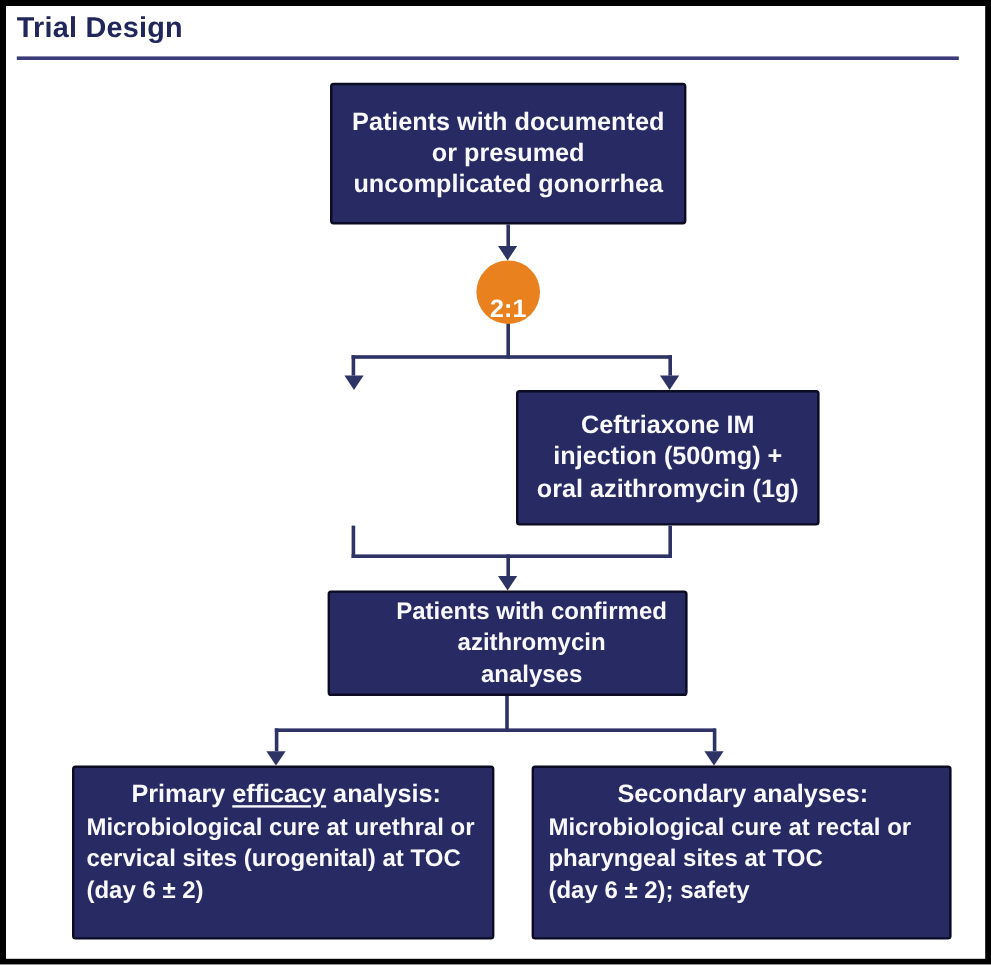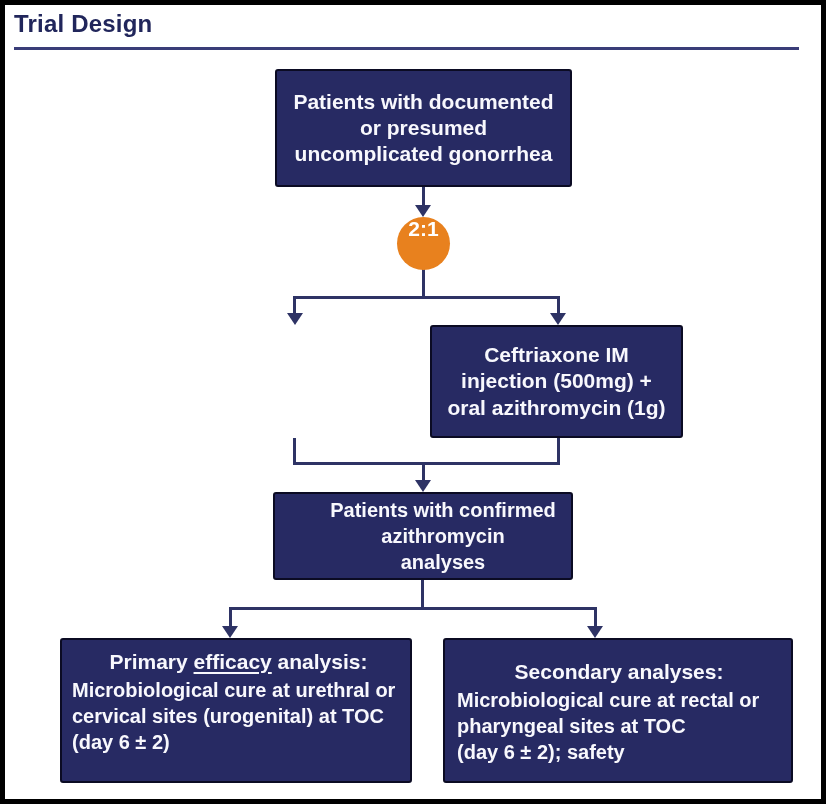--- a/index.html
+++ b/index.html
@@ -49,37 +49,37 @@
     align-items:center;justify-content:center;
     text-align:center;
     line-height:1.24;
   }
   .nbox .bline{white-space:nowrap;}
   #box-enrollment{left:275px;top:69px;width:297px;height:118px;font-size:21px;}
   #box-arm-left{left:167px;top:325px;width:254px;height:113px;font-size:21px;}
   #box-arm-right{left:430px;top:325px;width:253px;height:113px;font-size:21px;}
   #box-confirmed{left:273px;top:492px;width:300px;height:88px;font-size:20px;line-height:1.3;padding-left:40px;}
   #box-primary{left:60px;top:638px;width:352px;height:145px;font-size:20px;justify-content:flex-start;padding:9px 5px 6px 10px;}
-  #box-secondary{left:443px;top:638px;width:350px;height:145px;font-size:20px;justify-content:center;padding:9px 10px 6px 12px;}
+  #box-secondary{left:443px;top:638px;width:350px;height:145px;font-size:20px;justify-content:flex-start;padding:9px 10px 6px 12px;}
   .analysis-heading{width:100%;text-align:center;font-size:21px;margin-bottom:2px;}
   .underlined{text-decoration:underline;text-underline-offset:3px;}
   .analysis-body{width:100%;text-align:left;line-height:1.3;}
   .vline,.hline{position:absolute;background:var(--connector);}
   .arrow-down{
     position:absolute;width:0;height:0;
     border-left:8px solid transparent;
     border-right:8px solid transparent;
     border-top:12px solid var(--connector);
   }
   .ratio-badge{
     position:absolute;left:397px;top:217px;
     width:53px;height:53px;border-radius:50%;
     background:var(--ratio_badge);
     color:#ffffff;font-weight:700;font-size:21px;
-    display:flex;align-items:flex-start;justify-content:center;
+    display:flex;align-items:flex-end;justify-content:center;
     z-index:5;
   }
 </style>
 </head>
 <body>
 
 <div class="figure">
   <div class="frame"></div>
 
   <div class="title">Trial Design</div>

